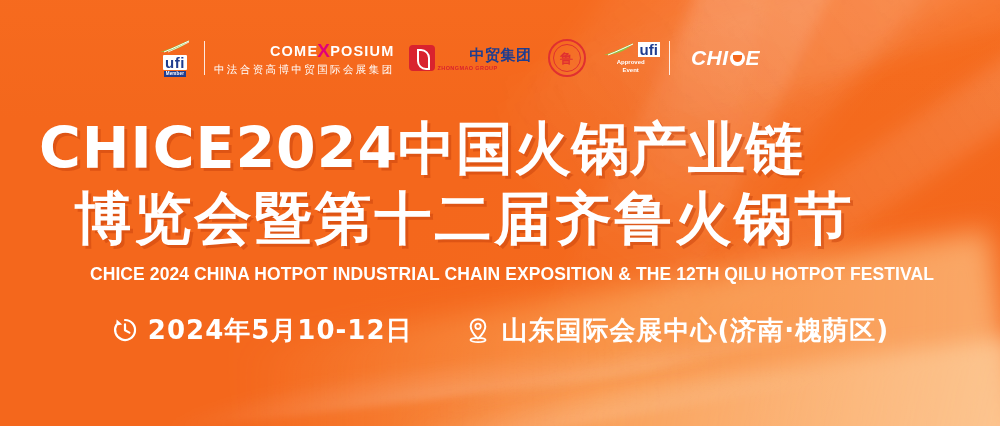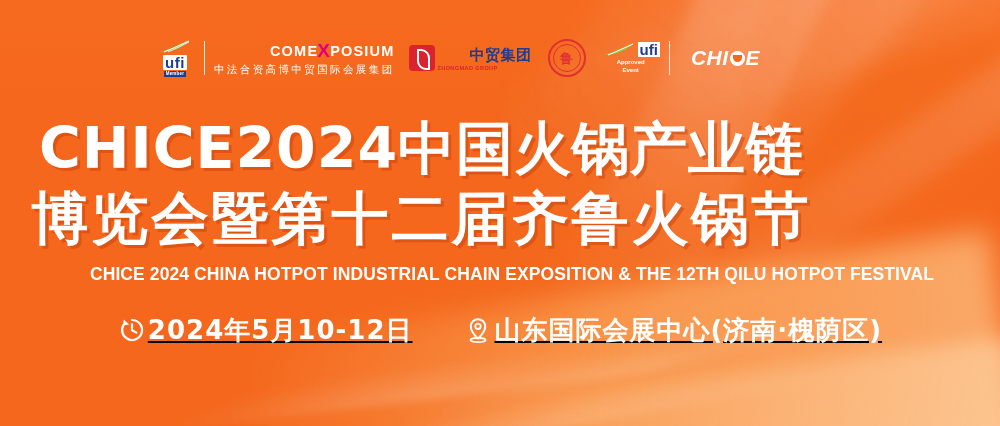--- a/index.html
+++ b/index.html
@@ -107,33 +107,33 @@
       background:#f4671c;border-radius:0 0 5px 5px;}
 
   
   .title{
     position:absolute;left:0;width:843px;text-align:center;z-index:6;
     font-family:"DejaVu Sans",sans-serif;font-weight:700;color:#ffffff;
     text-shadow:3px 3px 0 rgba(196,62,10,.45);
     letter-spacing:1px;line-height:1;white-space:nowrap;
   }
   .title-l1{top:120px;font-size:57px;}
-  .title-l2{top:190px;font-size:57px;letter-spacing:3px;}
+  .title-l2{top:190px;font-size:57px;letter-spacing:3px;padding-left:43px;}
   .subtitle{
     position:absolute;left:12px;top:264px;width:1000px;text-align:center;z-index:6;
     font-family:"Liberation Sans",sans-serif;font-weight:700;font-size:17.5px;
     color:#ffffff;letter-spacing:.1px;white-space:nowrap;
   }
 
   
   .inforow{
     position:absolute;left:0;top:316px;width:1000px;z-index:6;
     display:flex;align-items:center;justify-content:center;gap:52px;
   }
-  .infoitem{display:flex;align-items:center;gap:2px;text-decoration:underline;}
+  .infoitem{display:flex;align-items:center;gap:9px;}
   .infotxt{
     font-family:"DejaVu Sans",sans-serif;font-size:26px;font-weight:700;color:#ffffff;
     letter-spacing:1px;line-height:1;white-space:nowrap;
   }
   .ic{width:28px;height:28px;flex:none;display:block;}
 </style>
 </head>
 <body>
 
 <div id="banner">

